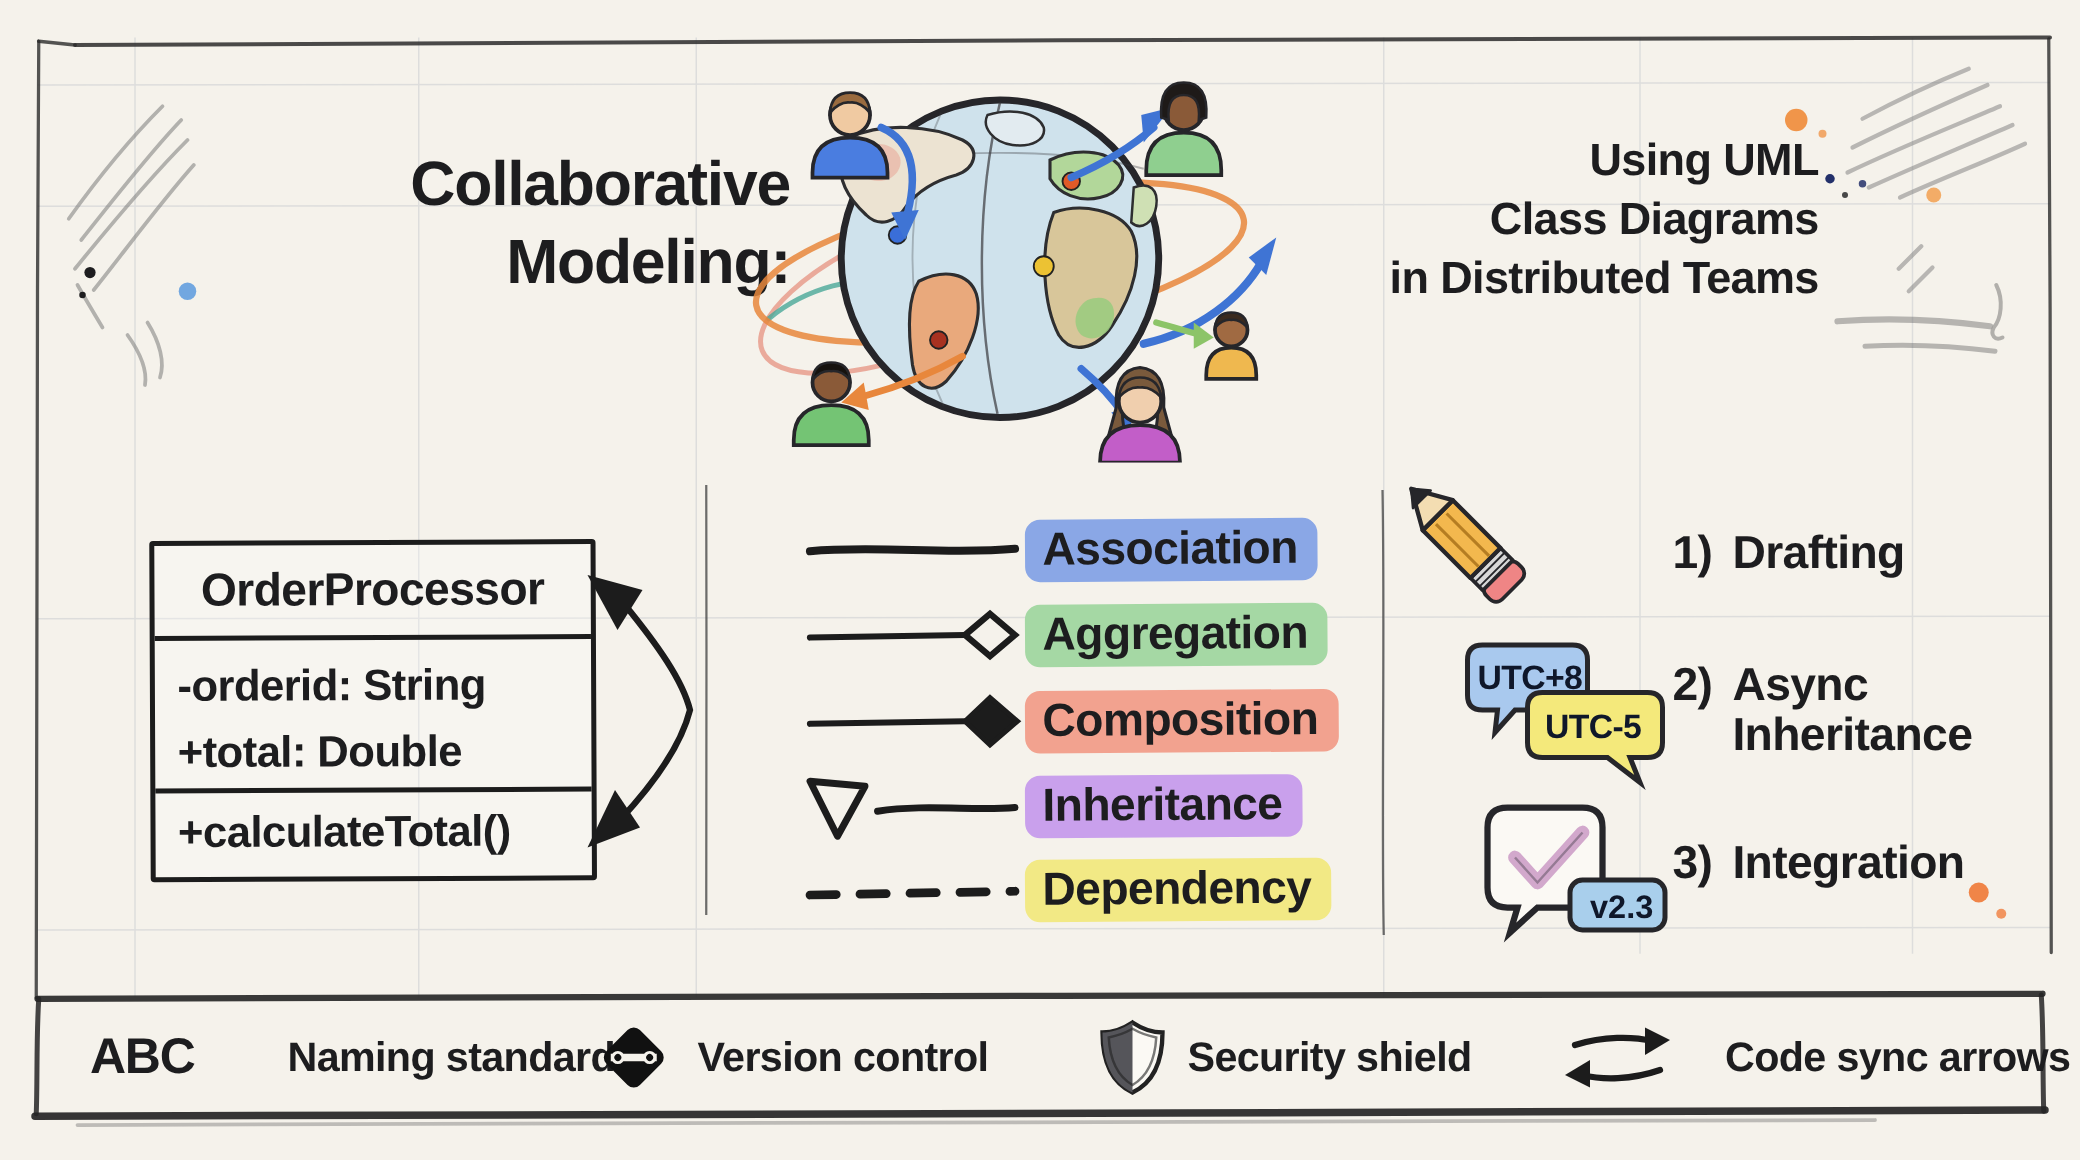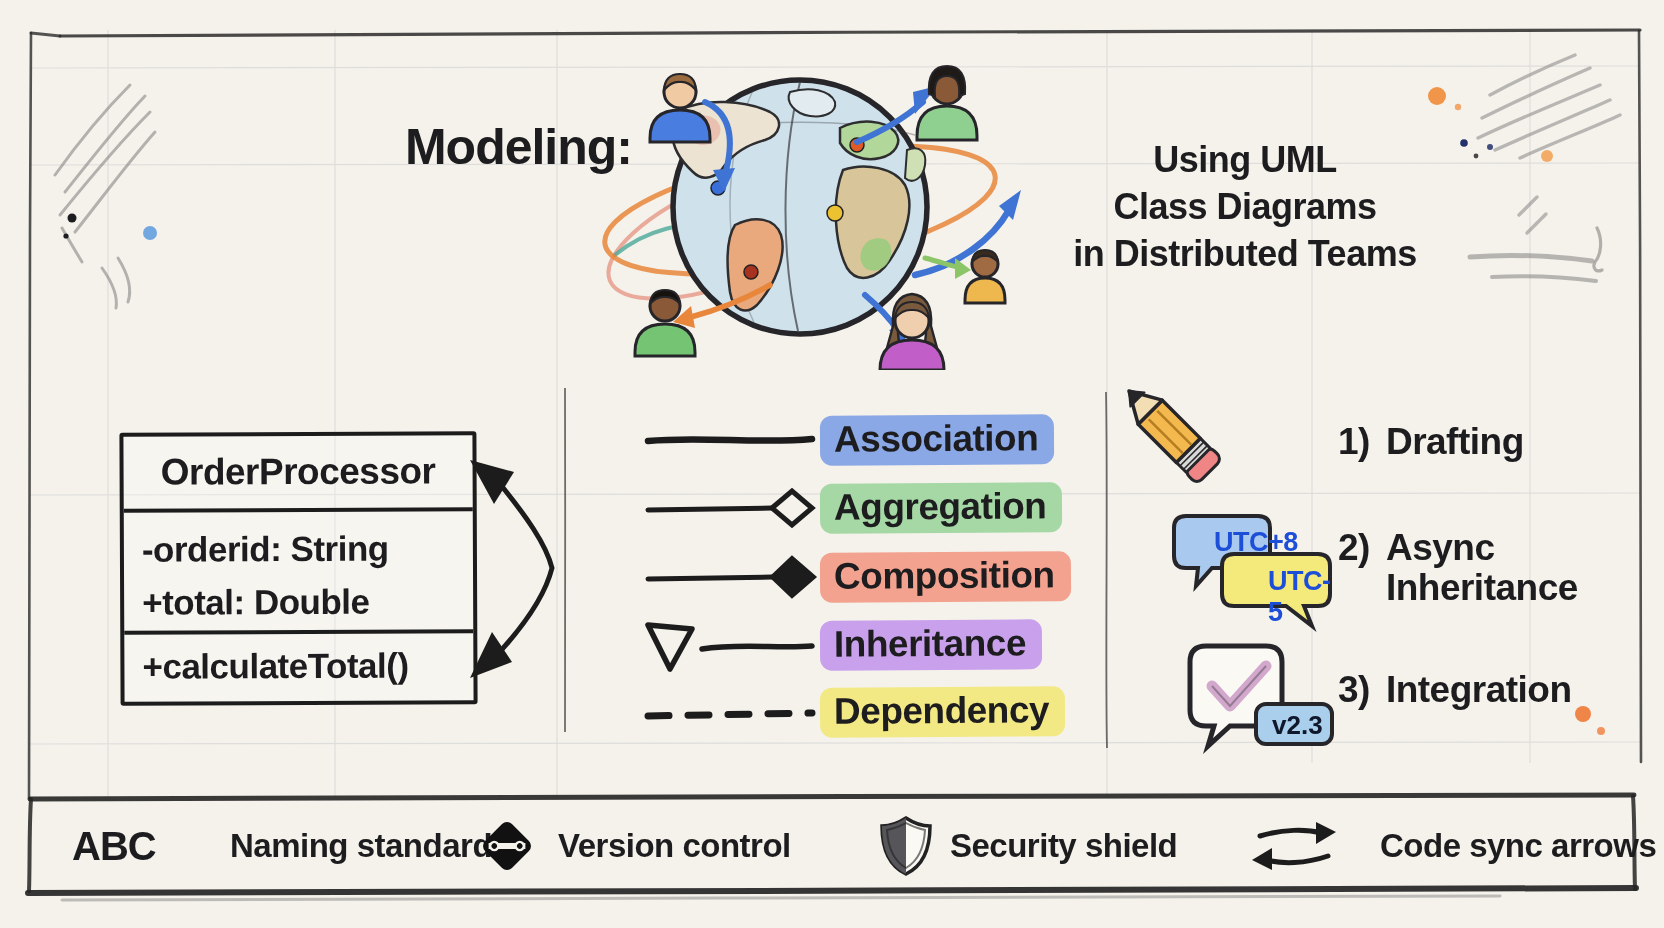--- a/index.html
+++ b/index.html
@@ -6,42 +6,42 @@
   .canvas{
     position:relative; width:1664px; height:928px; overflow:hidden;
     background:#f5f2eb; color:#1d1d1f;
     font-family:"Liberation Sans", sans-serif; font-weight:bold;
   }
   .abs{position:absolute;}
   svg{display:block;}
   
   .title-left{left:250px; top:116px; width:382px; text-align:right;
     font-size:50px; line-height:62px; letter-spacing:-1px;}
-  .title-right{left:1035px; top:136px; width:420px; text-align:center;
+  .title-right{left:1035px; top:104px; width:420px; text-align:right;
     font-size:36px; line-height:47px; letter-spacing:-.5px;}
   
   .class-box{left:120px; top:432px; width:357px; height:273px;
     border:4px solid #1c1c1c; border-radius:3px; background:rgba(255,255,255,.25);
     transform:rotate(-.25deg); box-sizing:border-box;}
   .class-title{height:72px; display:flex; align-items:center; justify-content:center;
     font-size:37px; letter-spacing:-.5px; border-bottom:4px solid #1c1c1c;}
   .class-attrs{height:122px; border-bottom:4px solid #1c1c1c; box-sizing:border-box;
     padding:10px 0 0 18px; font-size:35px; line-height:53px; letter-spacing:-.5px;}
   .class-methods{height:64px; display:flex; align-items:center; padding-left:18px;
     font-size:35px; letter-spacing:-.5px;}
   
   .legend-row{left:640px; height:68px; display:flex; align-items:center; }
   .legend-sym{width:180px; height:68px; flex:0 0 auto;}
   .legend-label{font-size:37px; letter-spacing:-.5px; padding:3px 16px 5px 14px;
     border-radius:12px; transform:rotate(-.4deg); white-space:nowrap;}
   
   .step-text{display:flex; gap:16px; font-size:37px; letter-spacing:-.5px; line-height:40px;}
   .step-label{max-width:260px;}
   .bubble-wrap{width:160px; height:120px;}
-  .bubble-label{position:absolute; font-size:27px; letter-spacing:-.5px; color:#1d4ed8;margin-left:32px;}
+  .bubble-label{position:absolute; font-size:27px; letter-spacing:-.5px; color:#0f172a;}
   .badge-label{position:absolute; font-size:26px; color:#0f172a;}
   
   .footer-item-label{top:50%; transform:translateY(-50%); font-size:33px; letter-spacing:-.5px; white-space:nowrap;}
   .abc-text{top:50%; transform:translateY(-50%); font-size:40px; letter-spacing:-1px;}
   .f-icon{top:50%; transform:translateY(-50%);}
 </style>
 </head>
 <body>
 
 <div class="canvas">
@@ -118,20 +118,21 @@
     <g stroke="#252525" fill="none" stroke-linecap="round">
       <path d="M30,799 C 450,795 1200,798 1634,795" stroke-width="5" opacity=".9"></path>
       <path d="M28,893 C 420,889 1150,892 1636,888" stroke-width="6" opacity=".92"></path>
       <path d="M31,799 C 29,830 30,865 29,891" stroke-width="4" opacity=".85"></path>
       <path d="M1633,796 C 1635,825 1634,862 1635,889" stroke-width="4" opacity=".85"></path>
       <path d="M62,900 C 500,897 1100,899 1500,896" stroke-width="3" opacity=".35" stroke="#555"></path>
     </g>
   </svg>
 
   <div class="abs title-left">
+    <div>Collaborative</div>
     <div>Modeling:</div>
   </div>
 
   <div class="abs title-right">
     <div>Using UML</div>
     <div>Class Diagrams</div>
     <div>in Distributed Teams</div>
   </div>
 
   <svg class="abs" style="left:585px;top:40px;" width="445" height="330" viewBox="0 0 445 330">

